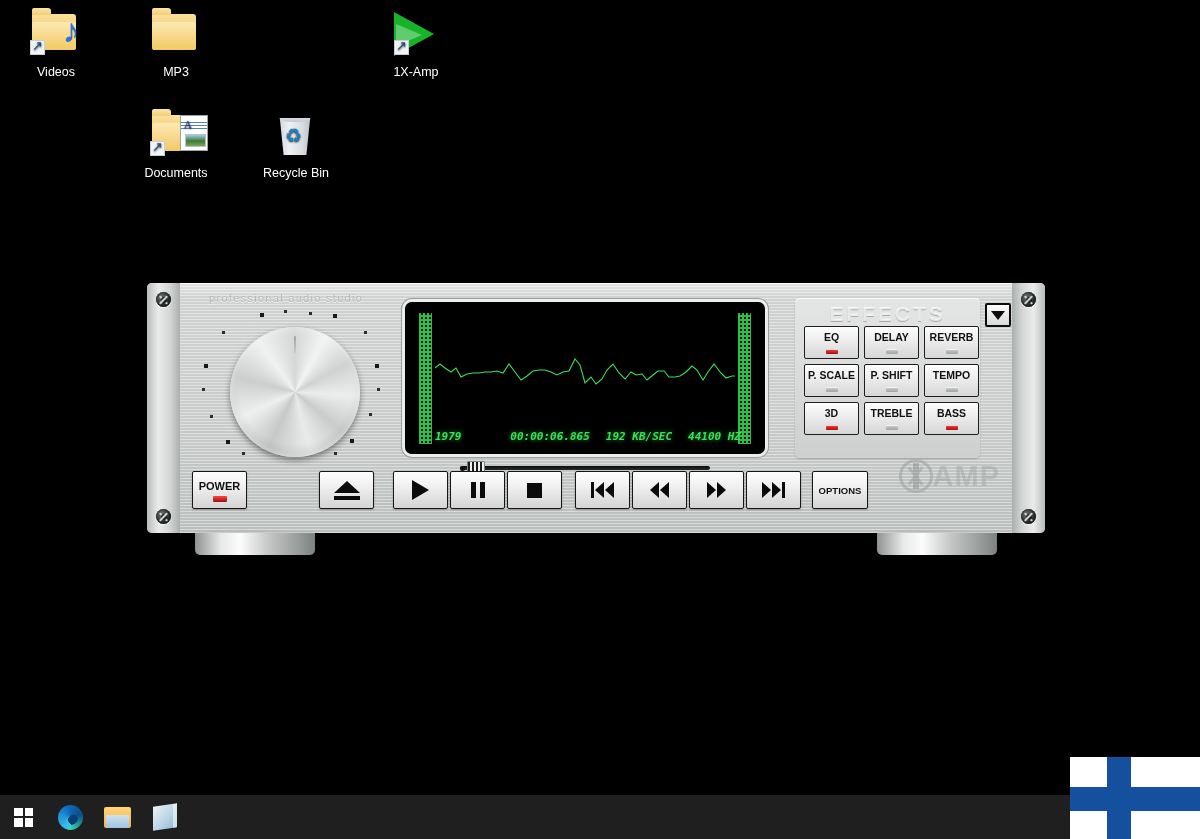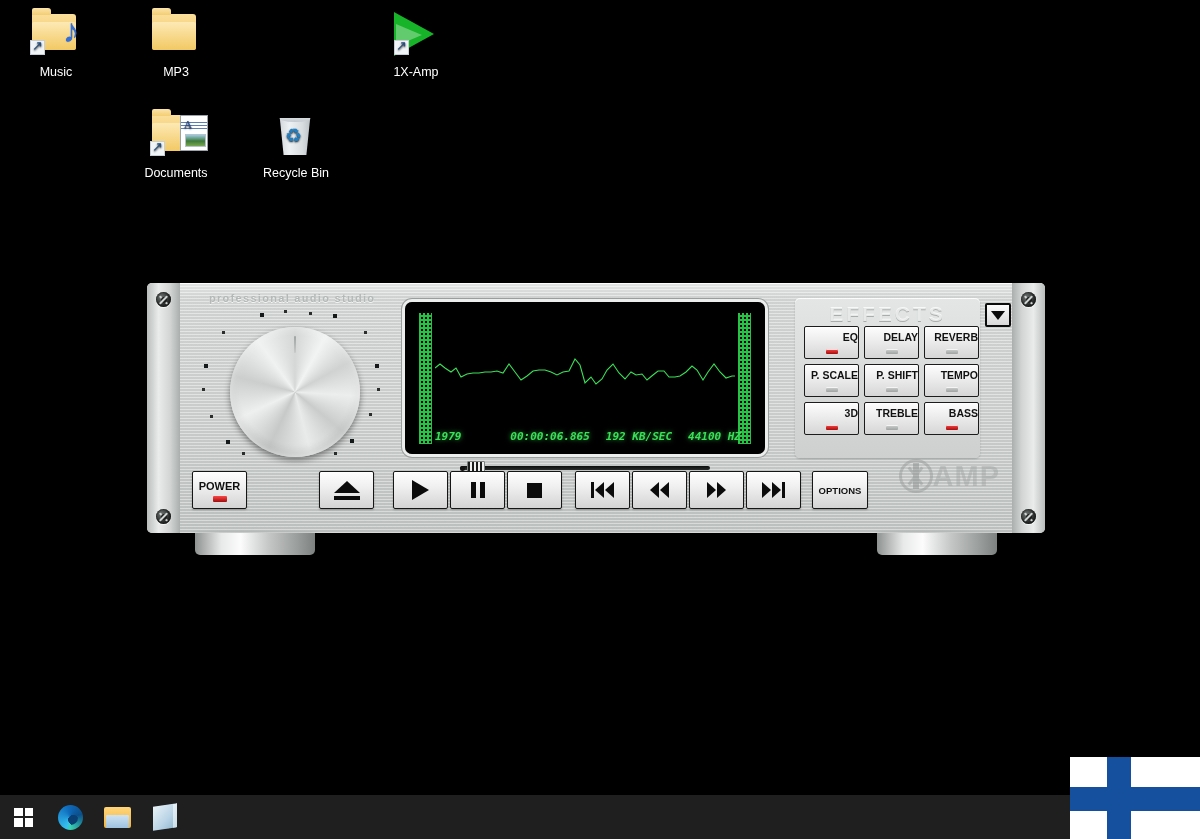--- a/index.html
+++ b/index.html
@@ -198,21 +198,21 @@
   }
   .screw::before { transform: rotate(45deg); }
   .screw::after { transform: rotate(-45deg); }
   .screw i {
     position: absolute; left: 4.5px; top: 4.5px; width: 6px; height: 6px;
     border-radius: 50%; background: #1b1e1d;
   }
 
   #brand-top {
     position: absolute; left: 62px; top: 9px;
-    font-size: 11px; font-weight: bold; letter-spacing: 1.3px;
+    font-size: 11px; font-weight: normal; letter-spacing: 1.3px;
     color: #b4b8b7; text-shadow: 0 1px 0 #f2f4f3;
   }
 
   
   #knob-area { position: absolute; left: 55px; top: 27px; width: 185px; height: 165px; }
   #knob {
     position: absolute; left: 28px; top: 17px; width: 130px; height: 130px;
     border-radius: 50%;
     background:
       conic-gradient(from 0deg,
@@ -298,21 +298,21 @@
     position: absolute; left: 9px; top: 28px;
     display: grid; grid-template-columns: repeat(3, 55px); grid-gap: 5px 5px;
   }
   .fx {
     height: 33px; position: relative;
     background: linear-gradient(180deg,#fdfdfd 0%,#ececec 45%,#d6d6d6 100%);
     border: 1.5px solid #1c1c1c; border-radius: 2px;
     box-shadow: inset 0 1px 0 #fff;
   }
   .fx span {
-    position: absolute; left: 0; right: 0; top: 4px; text-align: right;
+    position: absolute; left: 0; right: 0; top: 4px; text-align: center;
     font-size: 10.5px; font-weight: bold; color: #111;
   }
   .fx i {
     position: absolute; left: 50%; margin-left: -6px; bottom: 4px;
     width: 12px; height: 5px; border-radius: 1px;
     background: linear-gradient(180deg,#cfd2d1,#9fa3a2);
     box-shadow: inset 0 1px 0 rgba(255,255,255,.8);
   }
   .fx.on i { background: linear-gradient(180deg,#ff4646,#a40d0d); }
 
@@ -392,21 +392,21 @@
 
 <div id="desktop">
 
   <div class="icon" style="left:8px;top:10px">
     <div class="glyph">
       <div class="folder"></div>
         <div class="folder-front"></div>
       <div class="note">♪</div>
       <div class="shortcut"></div>
     </div>
-    <span class="label">Music</span>
+    <span class="label">Videos</span>
   </div>
 
   <div class="icon" style="left:128px;top:10px">
     <div class="glyph">
       <div class="folder"></div>
         <div class="folder-front"></div>
     </div>
     <span class="label">MP3</span>
   </div>
 

